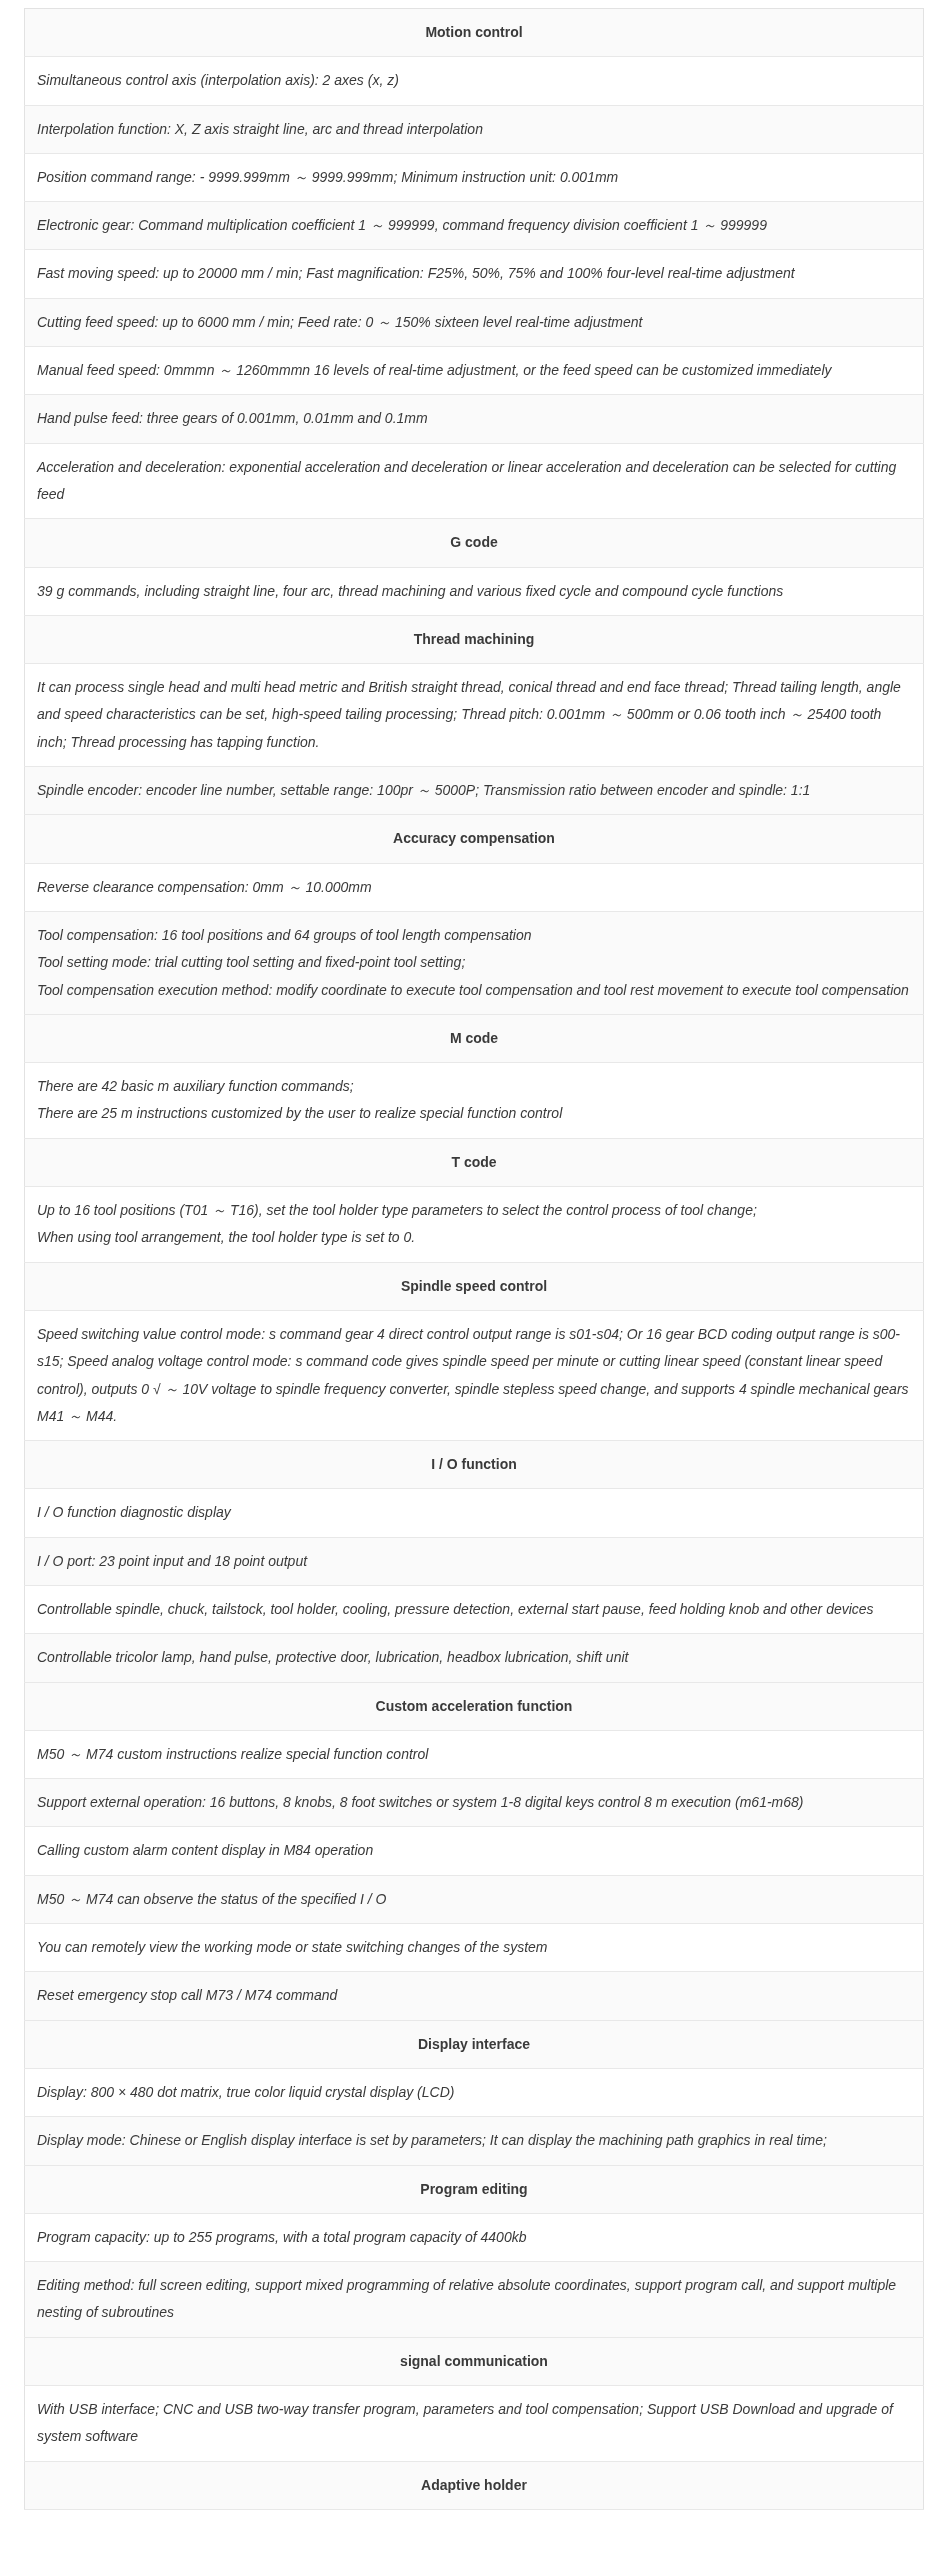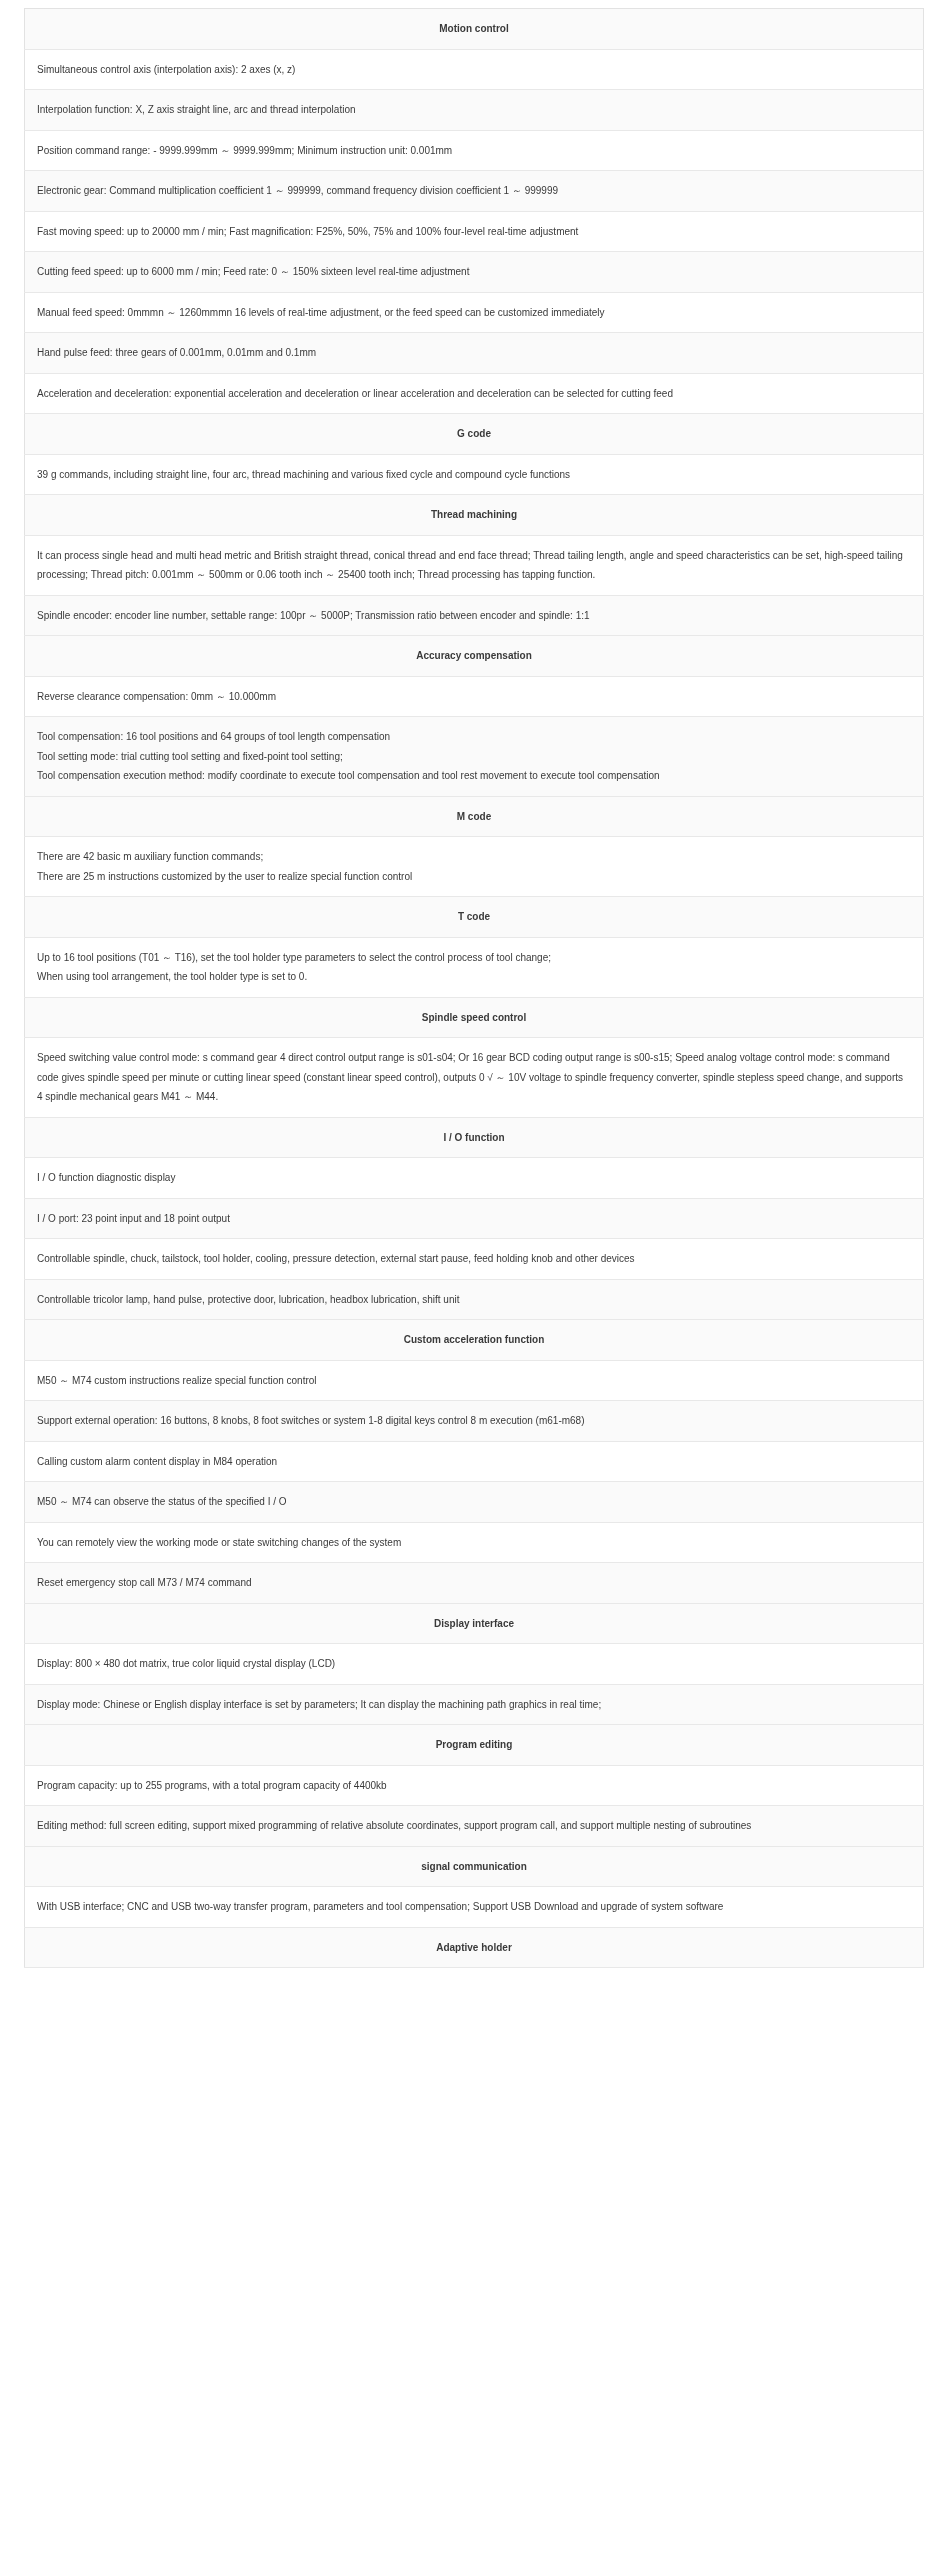--- a/index.html
+++ b/index.html
@@ -23,38 +23,38 @@
     border-collapse: collapse;
     table-layout: fixed;
     border: 1px solid #e2e2e2;
   }
   table.spec-table tr {
     border-bottom: 1px solid #e8e8e8;
   }
   table.spec-table td {
     border-bottom: 1px solid #e8e8e8;
     padding: 10px 12px;
-    font-size: 10px;
+    font-size: 14px;
     line-height: 1.95;
     vertical-align: middle;
     color: #3a3a3a;
     margin-left: 30px;
   }
   td.section-head {
     text-align: center;
     font-weight: bold;
     font-size: 12.3px;
     background: #f7f7f7;
     color: #2c2c2c;
     padding: 9px 12px;
     line-height: 1.6;
   }
   tr.shade td { background: #fafafa; }
   tr.plain td { background: #ffffff; }
-  .cell-line { display: block; }
+  .cell-line { display: block; font-style: italic; }
 </style>
 </head>
 <body>
 
 <div class="page">
   <table class="spec-table">
     <tbody id="table-body">
         <tr class="shade">
           <td class="section-head">Motion control</td>
         </tr>

